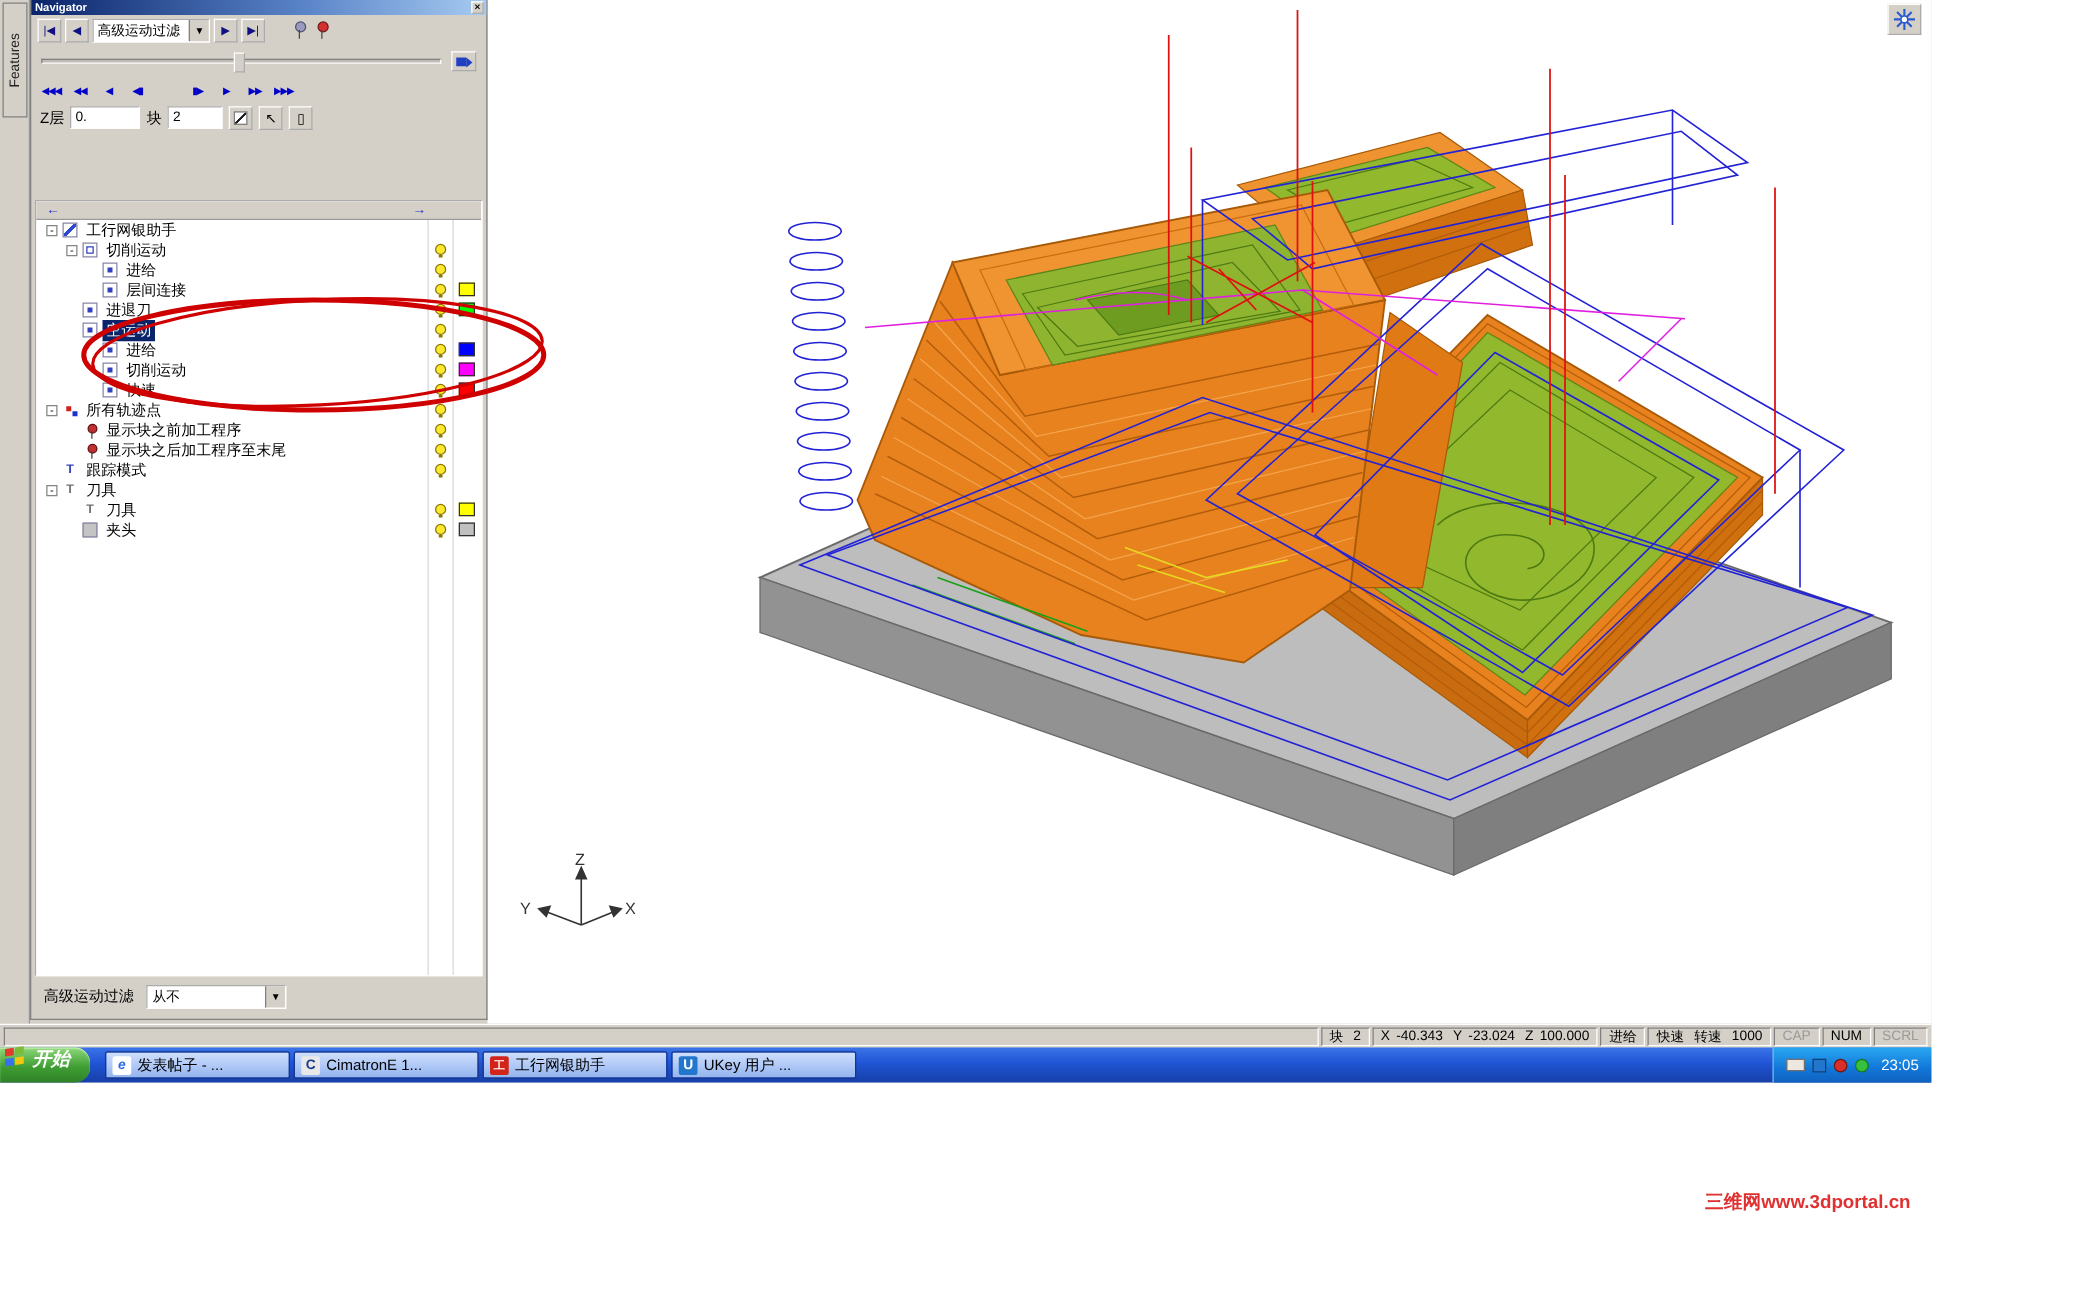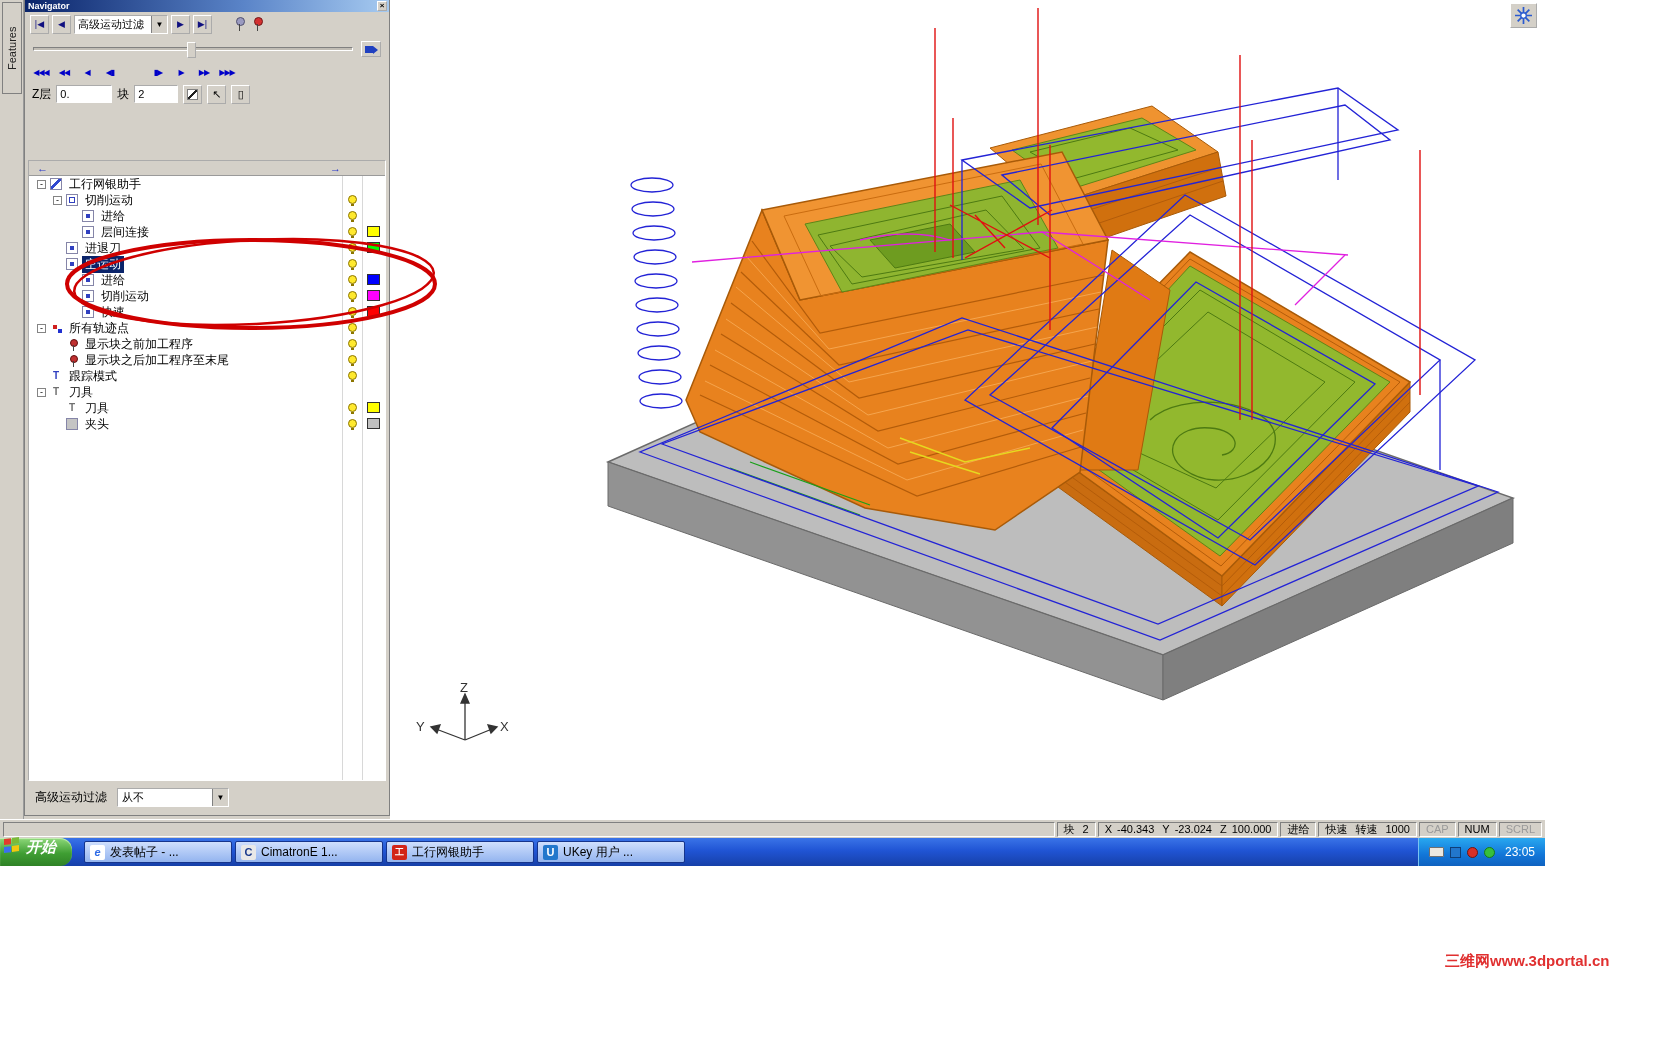--- a/index.html
+++ b/index.html
@@ -136,21 +136,21 @@
   .ukey-icon { background:#2277cc; color:#fff; }
   .ukey-icon::after { content:"U"; }
   .tray { margin-left:auto; height:28px; display:flex; align-items:center; gap:6px; padding:0 10px 0 10px;
           background:linear-gradient(#28a8f0,#1276d8 60%,#0f62c0); border-left:1px solid #79c2f2; }
   .kb-icon { width:15px; height:10px; background:#ece8e0; border:1px solid #707070; border-radius:1px; }
   .tr-blue { width:11px; height:11px; background:#2277cc; border:1px solid #0f3f77; }
   .tr-red  { width:11px; height:11px; border-radius:50%; background:#d83028; border:1px solid #701512; }
   .tr-green{ width:11px; height:11px; border-radius:50%; background:#37c03c; border:1px solid #177a1c; }
   .clock { color:#fff; font-size:12px; margin-left:4px; }
 
-  .watermark { position:absolute; left:1445px; top:952px; color:#e03030; font-weight:bold; font-size:15px; }
+  .watermark { position:absolute; left:1364px; top:952px; color:#e03030; font-weight:bold; font-size:15px; }
 </style>
 </head>
 <body>
 
 <div class="screen">
   <div class="desk">
 
     <div class="features-strip">
       <div class="ftab">
         <span>Features</span>

